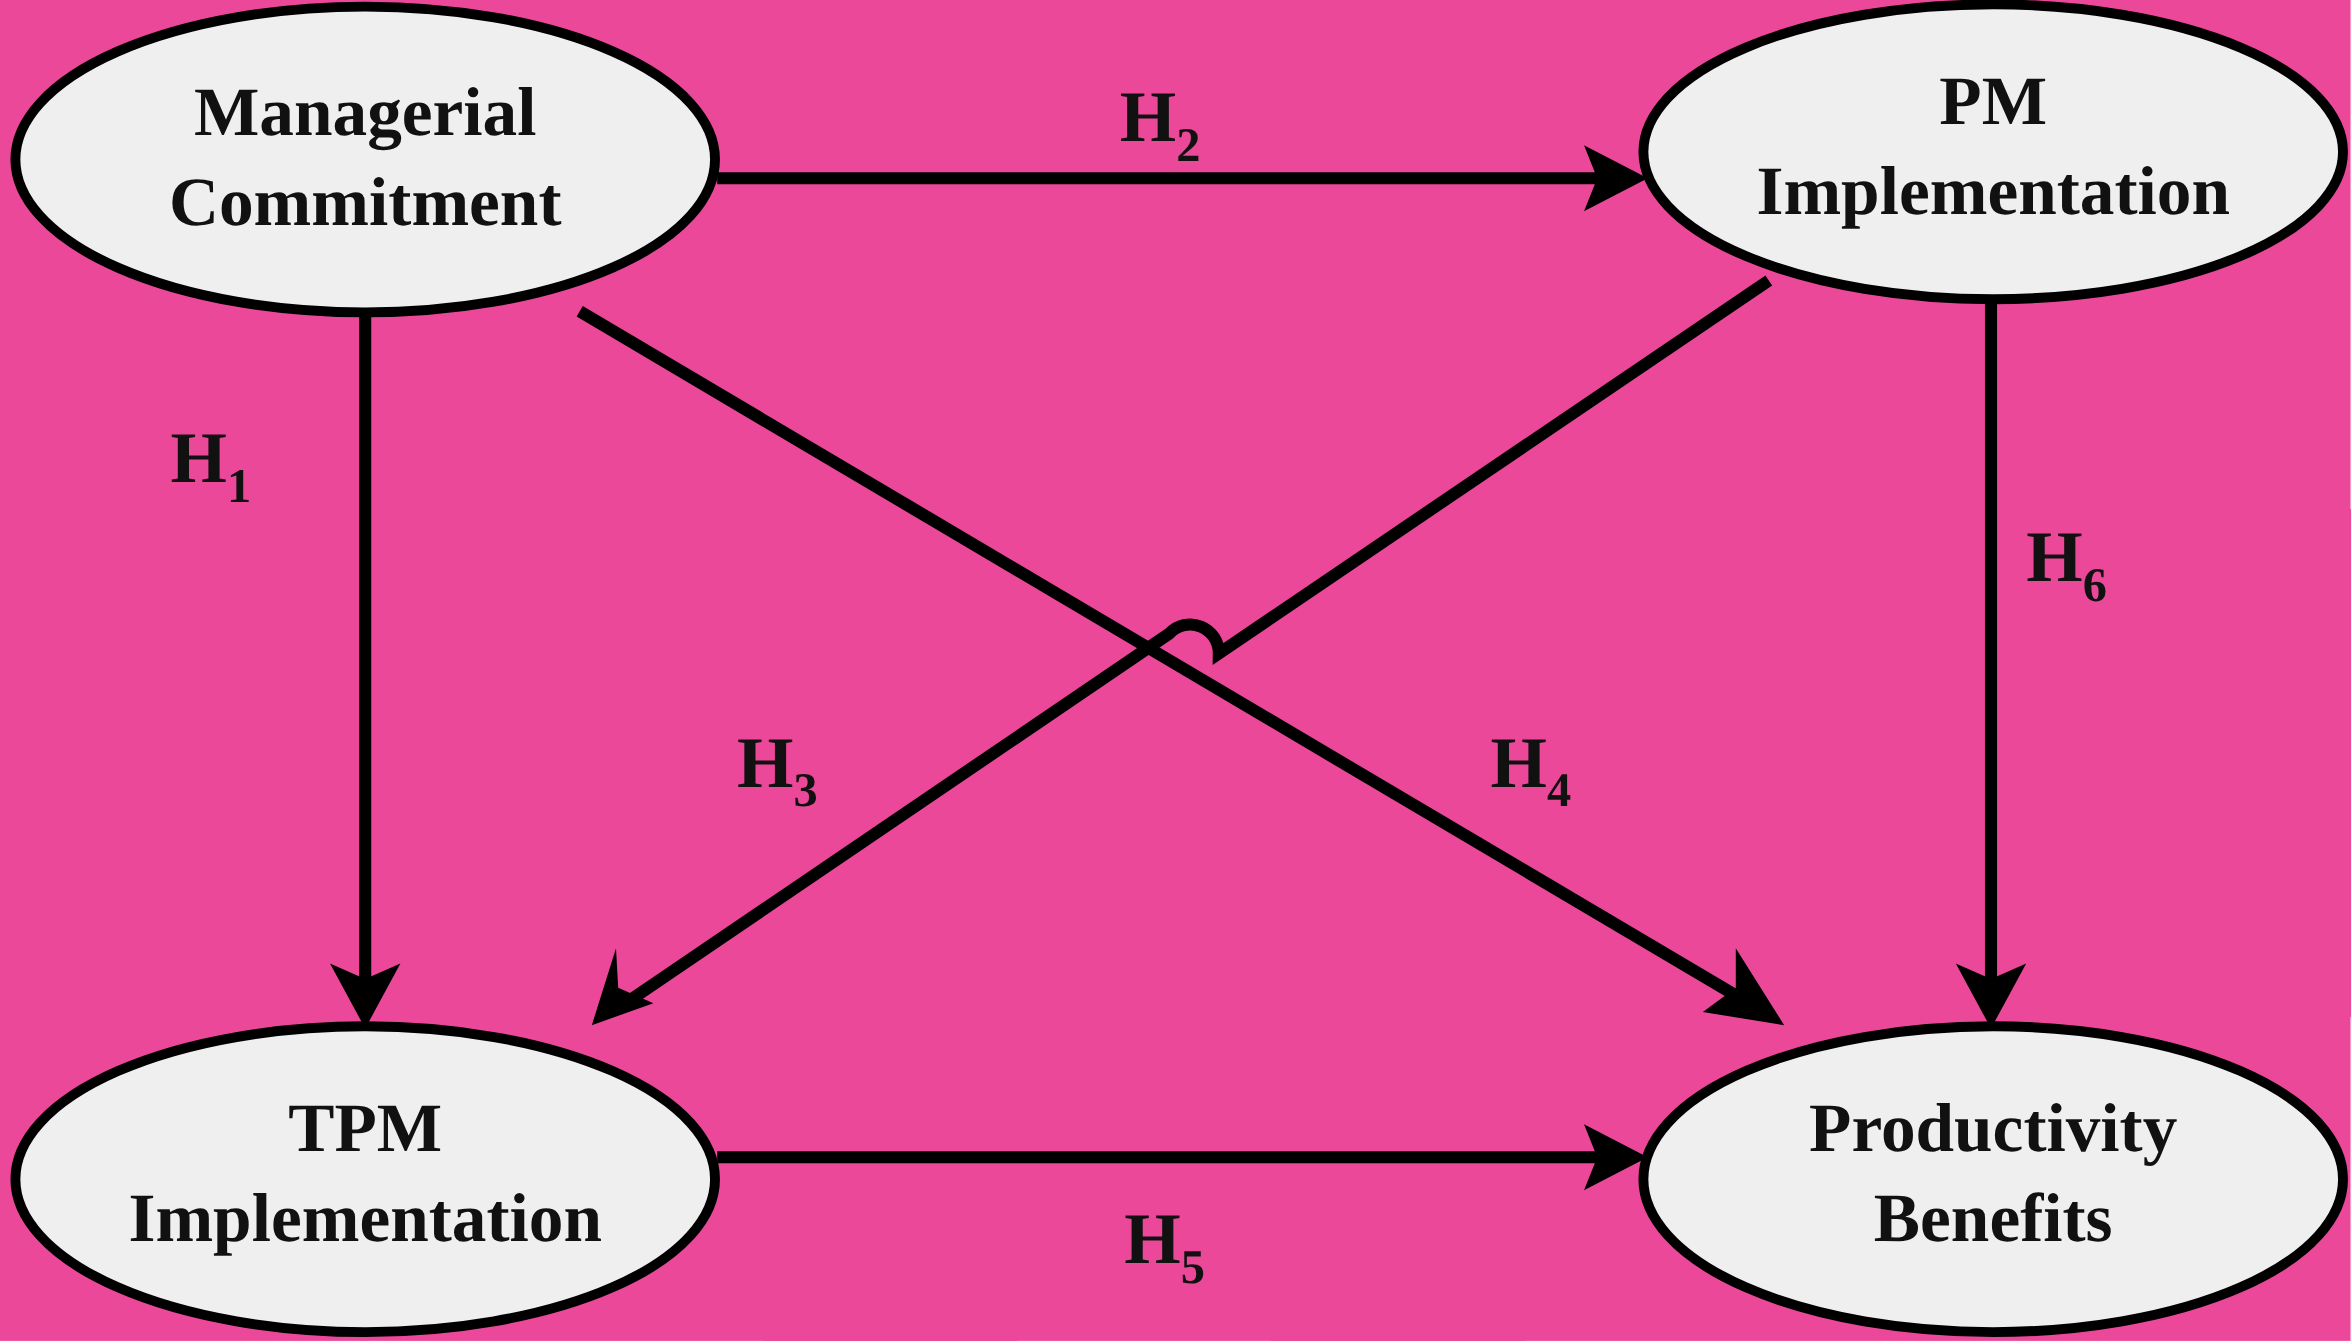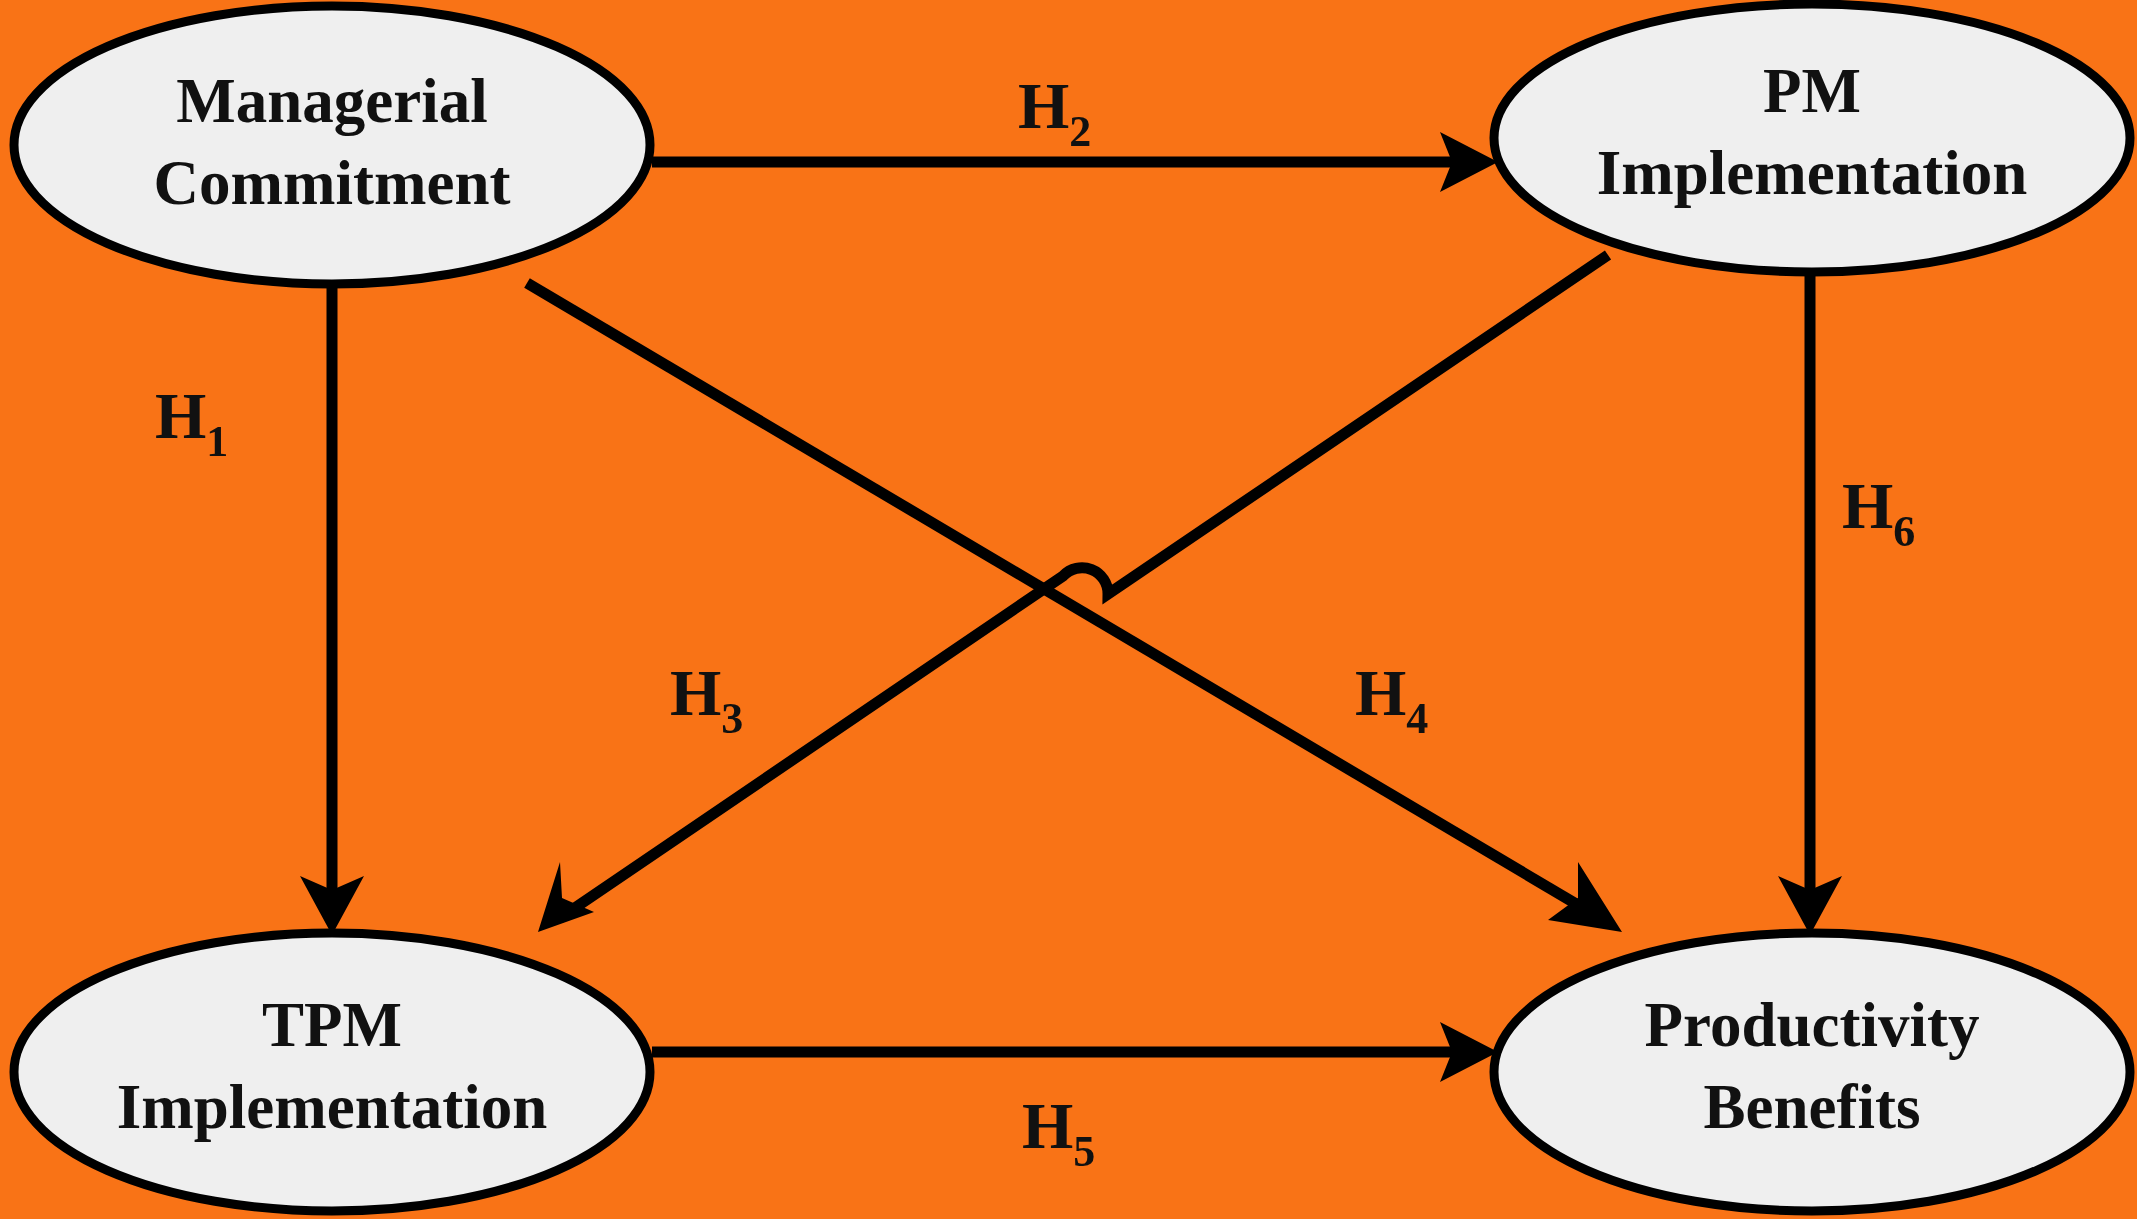--- a/index.html
+++ b/index.html
@@ -8,21 +8,21 @@
     padding: 0;
     background: #ffffff;
   }
   body {
     font-family: "Liberation Serif", "DejaVu Serif", serif;
   }
   #diagram-root {
     position: relative;
     width: 2137px;
     height: 1219px;
-    background: #f97316;
+    background: #ec4899;
     overflow: hidden;
   }
   #diagram-svg {
     position: absolute;
     top: 0;
     left: 0;
     width: 2137px;
     height: 1219px;
     display: block;
   }

